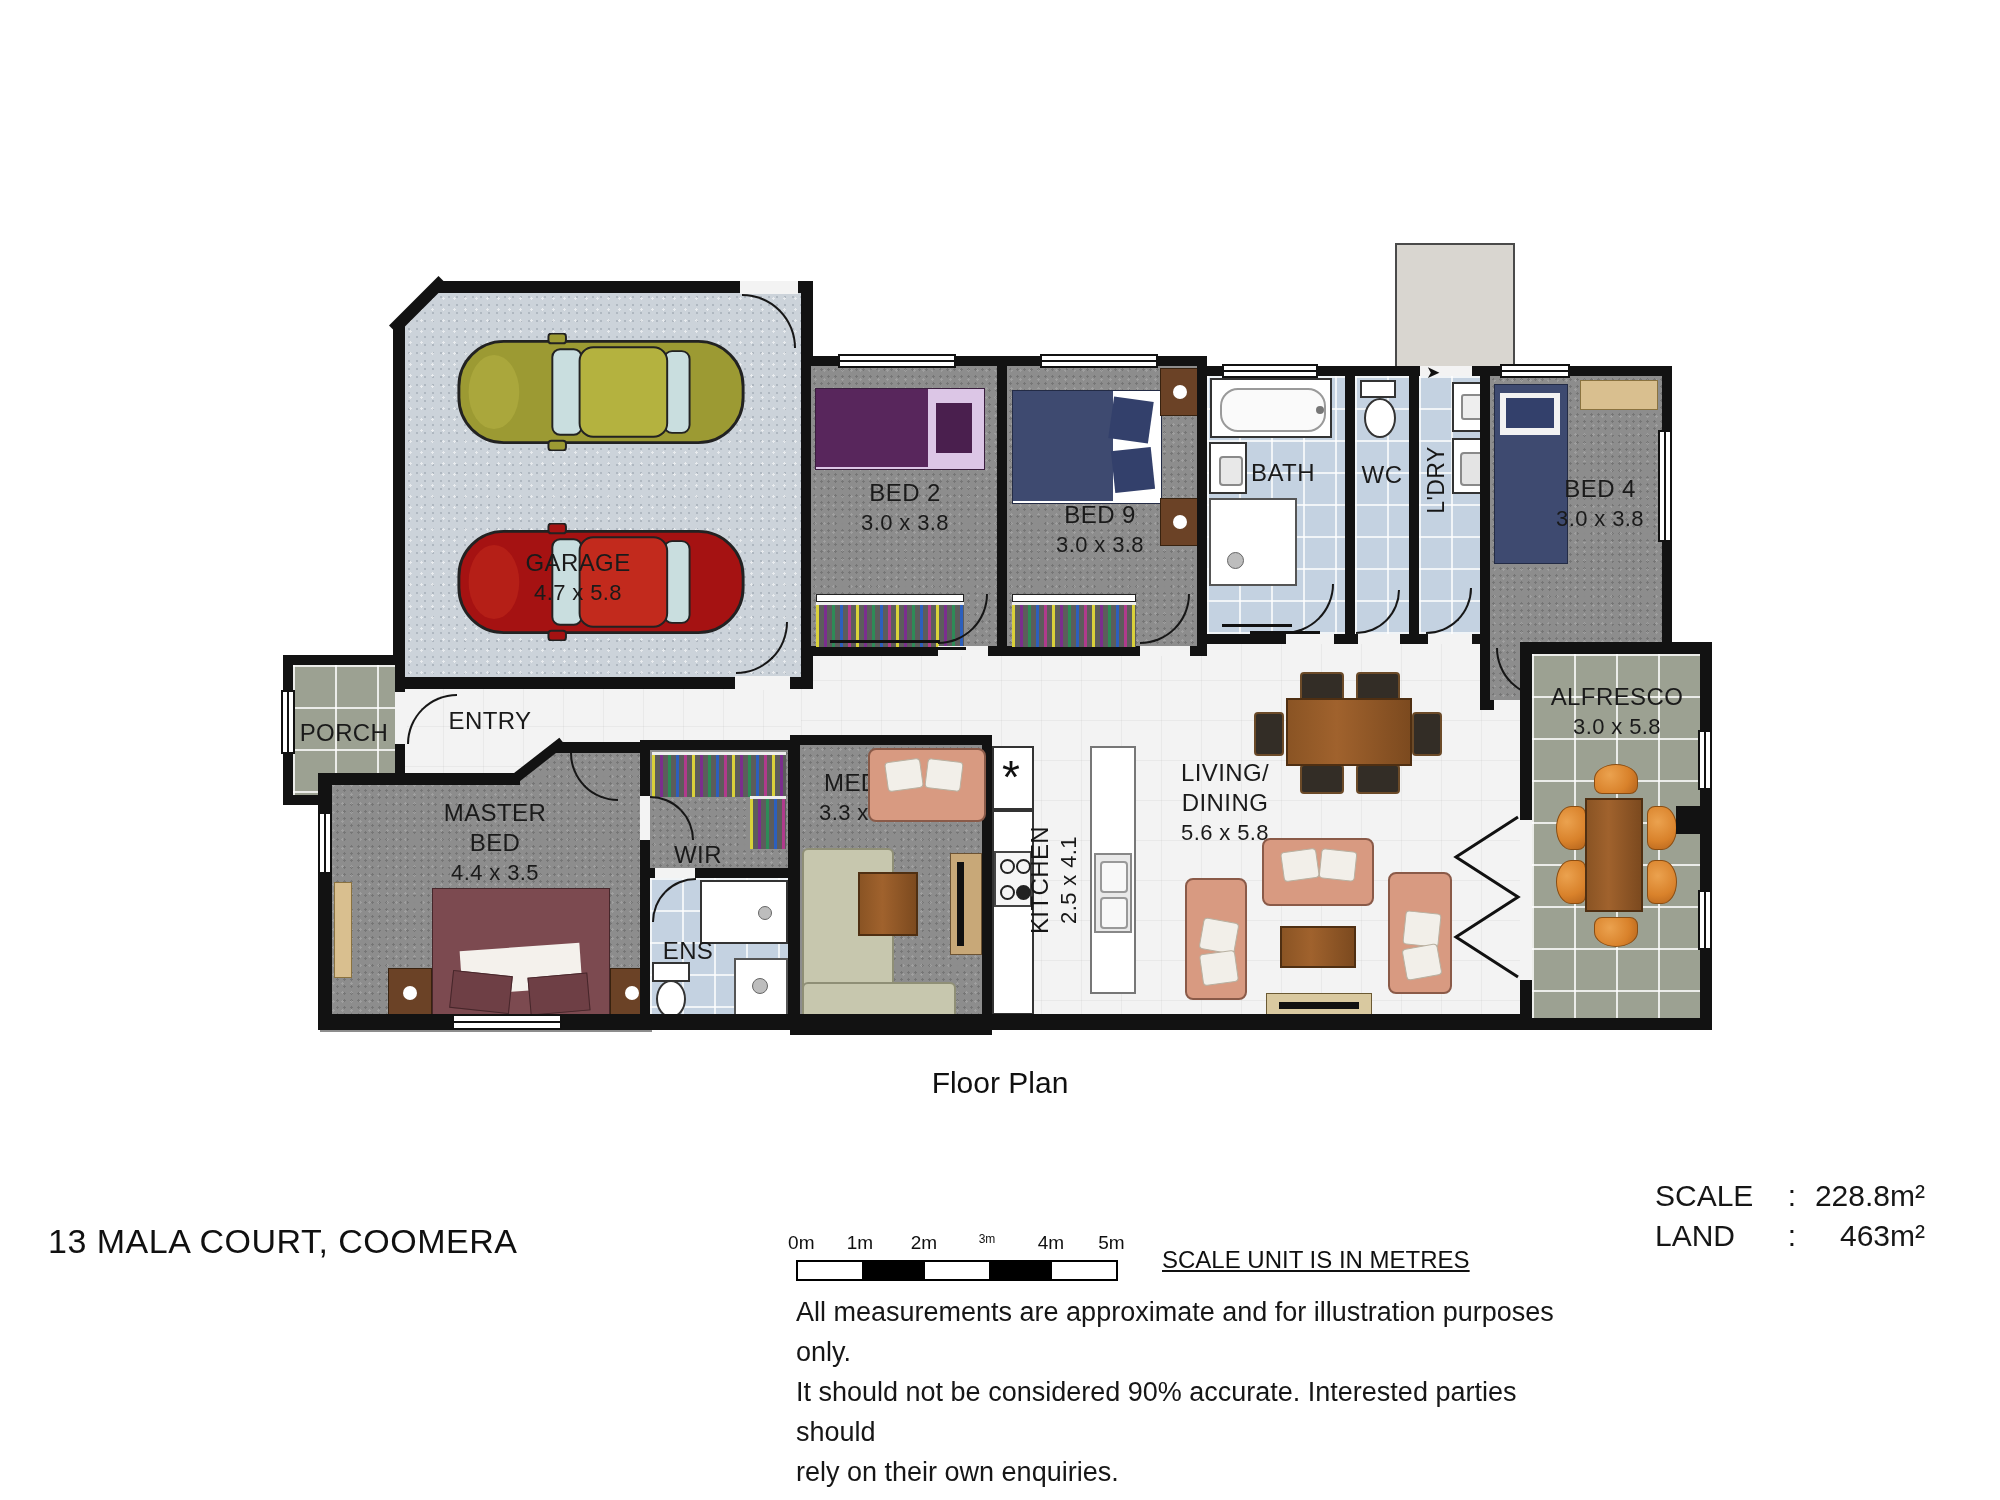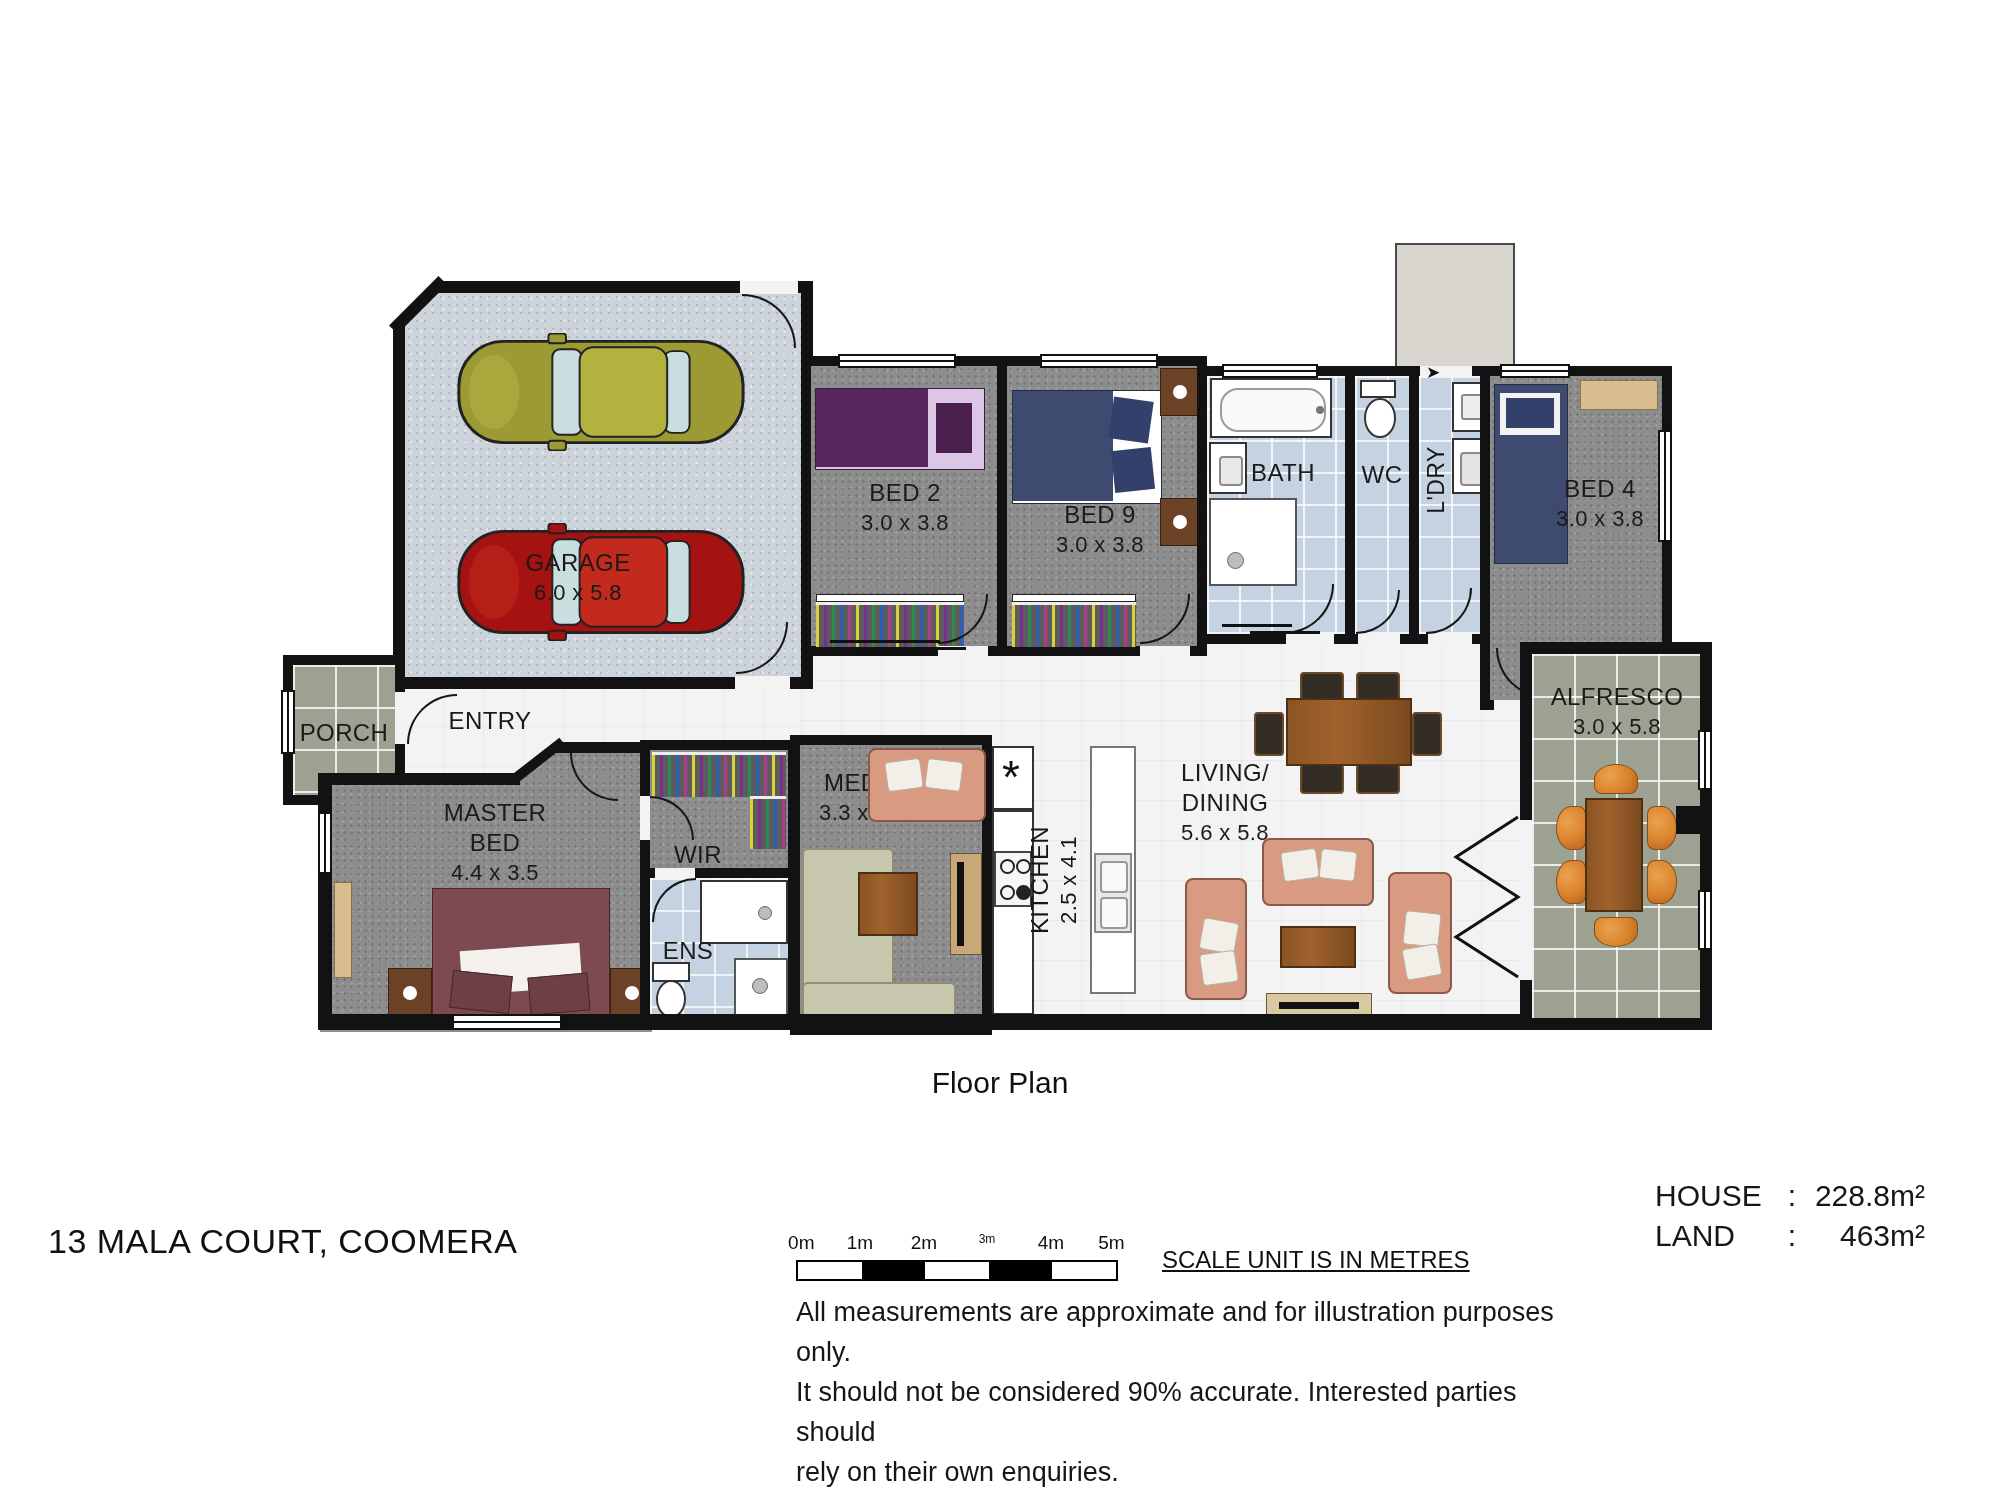--- a/index.html
+++ b/index.html
@@ -73,21 +73,21 @@
       <rect x="100" y="16" width="30" height="88" rx="8" fill="#c9dedf" stroke="#222" stroke-width="2"></rect>
       <rect x="215" y="18" width="26" height="84" rx="8" fill="#c9dedf" stroke="#222" stroke-width="2"></rect>
       <rect x="128" y="14" width="90" height="92" rx="14" fill="#c22a1d" stroke="#222" stroke-width="2"></rect>
       <rect x="96" y="0" width="18" height="10" rx="3" fill="#a51212" stroke="#222" stroke-width="2"></rect>
       <rect x="96" y="110" width="18" height="10" rx="3" fill="#a51212" stroke="#222" stroke-width="2"></rect>
       <ellipse cx="40" cy="60" rx="26" ry="38" fill="#b51f17"></ellipse>
     </svg>
   </div>
   <div class="rlabel" style="left:458px;top:548px;width:240px;">
     <div>GARAGE</div>
-    <div class="dims">6.0 x 5.8</div>
+    <div class="dims">4.7 x 5.8</div>
   </div>
   <div class="gap" style="left:740px;top:281px;width:58px;height:13px;"></div>
   <div class="arc tr" style="left:742px;top:294px;width:54px;height:54px;"></div>
   <div class="gap" style="left:735px;top:676px;width:55px;height:14px;"></div>
   <div class="arc br" style="left:736px;top:622px;width:52px;height:52px;"></div>
 
   <div class="room w10 f-carpet" style="left:801px;top:356px;width:206px;height:300px;"></div>
   <div class="win win-h" style="left:838px;top:354px;width:118px;height:14px;"></div>
   <div class="abs" style="left:815px;top:388px;width:168px;height:80px;background:#dcc6e6;border:1px solid #3a1d3e;">
     <div class="abs" style="left:0;top:0;width:112px;height:78px;background:#58265c;"></div>
@@ -359,21 +359,21 @@
   <div class="ftext" style="left:1162px;top:1246px;width:400px;font-size:24px;text-decoration:underline;">SCALE UNIT IS IN METRES</div>
 
   <div class="abs" style="left:796px;top:1292px;width:800px;font-size:27px;line-height:40px;">
     <div>All measurements are approximate and for illustration purposes only.</div>
     <div>It should not be considered 90% accurate. Interested parties should</div>
     <div>rely on their own enquiries.</div>
   </div>
 
   <div class="abs" style="left:1655px;top:1176px;width:270px;font-size:30px;line-height:40px;">
     <div style="display:flex;">
-      <span style="width:118px;">HOUSE</span>
+      <span style="width:118px;">SCALE</span>
       <span style="width:38px;text-align:center;">:</span>
       <span style="flex:1;text-align:right;">228.8m²</span>
     </div>
     <div style="display:flex;">
       <span style="width:118px;">LAND</span>
       <span style="width:38px;text-align:center;">:</span>
       <span style="flex:1;text-align:right;">463m²</span>
     </div>
   </div>
 

